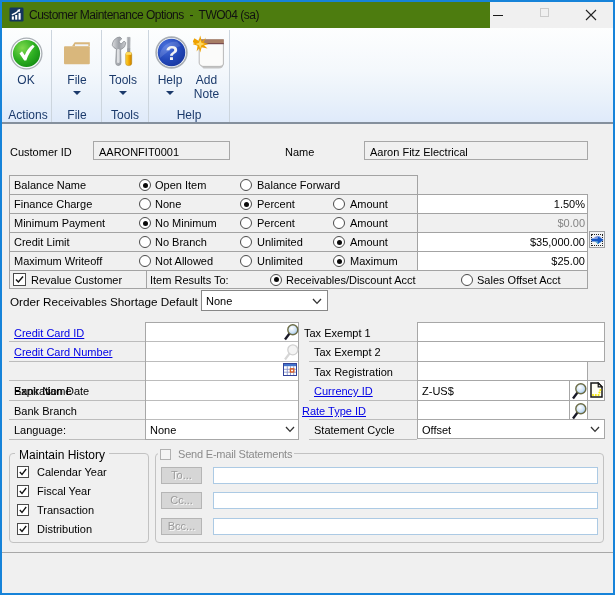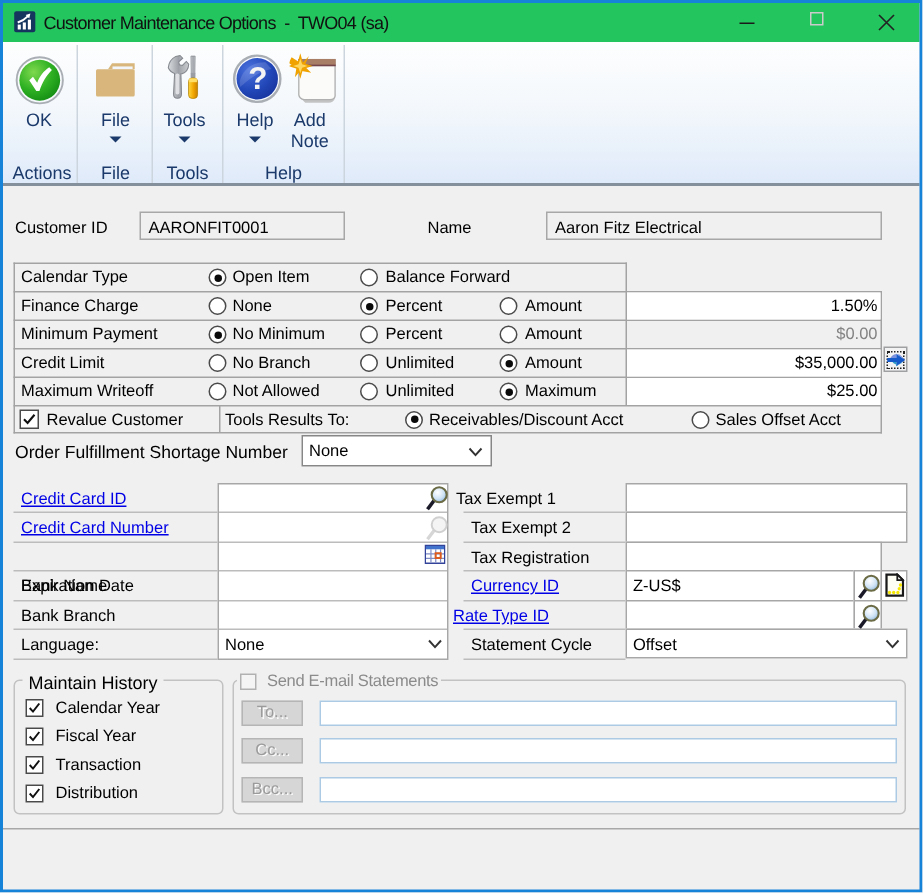--- a/index.html
+++ b/index.html
@@ -1,21 +1,21 @@
 <!DOCTYPE html>
 <html><head>
 <meta charset="utf-8">
 <style>
 *{margin:0;padding:0;box-sizing:border-box}
 html,body{width:615px;height:595px;overflow:hidden}
 body{font-family:"Liberation Sans",sans-serif;font-size:11px;color:#000;position:relative;background:#f0f0f0}
 .abs{position:absolute}
 #frame{position:absolute;inset:0;border:2px solid #1683d9;pointer-events:none;z-index:99}
 
-#titlebar{position:absolute;left:2px;top:2px;width:611px;height:26px;background:#22c55e}
+#titlebar{position:absolute;left:2px;top:2px;width:488px;height:26px;background:#4d7c0f}
 #titletext{position:absolute;left:27px;top:6px;font-size:12px;letter-spacing:-0.5px;color:#111}
 
 #ribbon{position:absolute;left:2px;top:28px;width:611px;height:96px;background:linear-gradient(180deg,#fdfefe 0%,#f4f8fc 45%,#e9f1fa 75%,#dfeafa 100%);border-bottom:2px solid #85909d}
 .sep{position:absolute;top:2px;width:1px;height:92px;background:#ccd5de}
 .riblabel{position:absolute;font-size:12px;color:#1b3a6b;text-align:center;white-space:nowrap;line-height:14px}
 .grplabel{position:absolute;top:80px;font-size:12px;color:#1b3a6b;text-align:center;white-space:nowrap}
 .drop{position:absolute;width:0;height:0;border-left:4px solid transparent;border-right:4px solid transparent;border-top:4px solid #1b3a6b}
 
 .lbl{position:absolute;font-size:11px;white-space:nowrap;color:#000}
 .link{color:#0000e6;text-decoration:underline}
@@ -159,21 +159,21 @@
 <div class="gline" style="left:9px;top:251px;width:579px;height:1px"></div>
 <div class="gline" style="left:9px;top:270px;width:579px;height:1px"></div>
 
 <div class="gline" style="left:417px;top:175px;width:1px;height:95px"></div>
 <div class="gline" style="left:146px;top:270px;width:1px;height:18px"></div>
 
 <div class="abs" style="left:418px;top:195px;width:169px;height:18px;background:#fff"></div>
 <div class="abs" style="left:418px;top:233px;width:169px;height:18px;background:#fff"></div>
 <div class="abs" style="left:418px;top:252px;width:169px;height:18px;background:#fff"></div>
 
-<div class="lbl" style="left:14px;top:179px">Calendar Type</div>
+<div class="lbl" style="left:14px;top:179px">Balance Name</div>
 <div class="radio sel" style="left:139px;top:179px"></div>
 <div class="lbl" style="left:155px;top:179px">Open Item</div>
 <div class="radio" style="left:240px;top:179px"></div>
 <div class="lbl" style="left:257px;top:179px">Balance Forward</div>
 
 <div class="lbl" style="left:14px;top:198px">Finance Charge</div>
 <div class="radio" style="left:139px;top:198px"></div>
 <div class="lbl" style="left:155px;top:198px">None</div>
 <div class="radio sel" style="left:240px;top:198px"></div>
 <div class="lbl" style="left:257px;top:198px">Percent</div>
@@ -207,36 +207,36 @@
 <div class="radio sel" style="left:333px;top:255px"></div>
 <div class="lbl" style="left:350px;top:255px">Maximum</div>
 <div class="val" style="left:418px;top:255px;width:167px">$25.00</div>
 
 <div class="chk" style="left:13px;top:273px;width:13px;height:13px">
   <svg width="11" height="11" viewBox="0 0 11 11">
       <path d="M2 5.5 L4.4 8 L9 2.5" stroke="#111" stroke-width="1.4" fill="none"></path>
     </svg>
 </div>
 <div class="lbl" style="left:31px;top:274px">Revalue Customer</div>
-<div class="lbl" style="left:150px;top:274px">Tools Results To:</div>
+<div class="lbl" style="left:150px;top:274px">Item Results To:</div>
 <div class="radio sel" style="left:270px;top:273.5px"></div>
 <div class="lbl" style="left:286px;top:274px">Receivables/Discount Acct</div>
 <div class="radio" style="left:461px;top:273.5px"></div>
 <div class="lbl" style="left:477px;top:274px">Sales Offset Acct</div>
 
 <div class="abs" style="left:589px;top:231px;width:16px;height:17px;border:1px solid #9fa0a2;background:#f3f3f3">
   <div class="abs" style="left:1px;top:1.5px;width:12px;height:12px;border:1px dotted #222"></div>
   <svg class="abs" style="left:1px;top:2px" width="13" height="12" viewBox="0 0 13 12">
     <path d="M0.5 4.6 L6.5 4.6 L6.5 1.8 L12.5 6 L6.5 10.2 L6.5 7.4 L0.5 7.4 Z" fill="#1659c8"></path>
     <path d="M2.5 4.6 C4.5 1.6 8 1.2 10 3.5 L12.5 6 L6.5 1.8 L6.5 4.6 Z" fill="#7a92dd"></path>
     <path d="M4 7.4 C6 9.8 9 9.6 11 7.2 L6.5 10.2 L6.5 7.4 Z" fill="#2f9ec4"></path>
   </svg>
 </div>
 
-<div class="lbl" style="left:10px;top:295px;font-size:11.7px">Order Fulfillment Shortage Number</div>
+<div class="lbl" style="left:10px;top:295px;font-size:11.7px">Order Receivables Shortage Default</div>
 <div class="combo" style="left:201px;top:290px;width:127px;height:21px">
   <div class="ctext">None</div>
   <svg class="abs" style="right:5px;top:7px" width="10" height="7" viewBox="0 0 10 7">
       <path d="M1 1 L5 5.4 L9 1" stroke="#333" stroke-width="1.3" fill="none"></path>
     </svg>
 </div>
 
 <div class="tline" style="left:9px;top:341px;width:137px;height:1px"></div>
 <div class="tline" style="left:9px;top:361px;width:137px;height:1px"></div>
 <div class="tline" style="left:9px;top:380px;width:137px;height:1px"></div>

